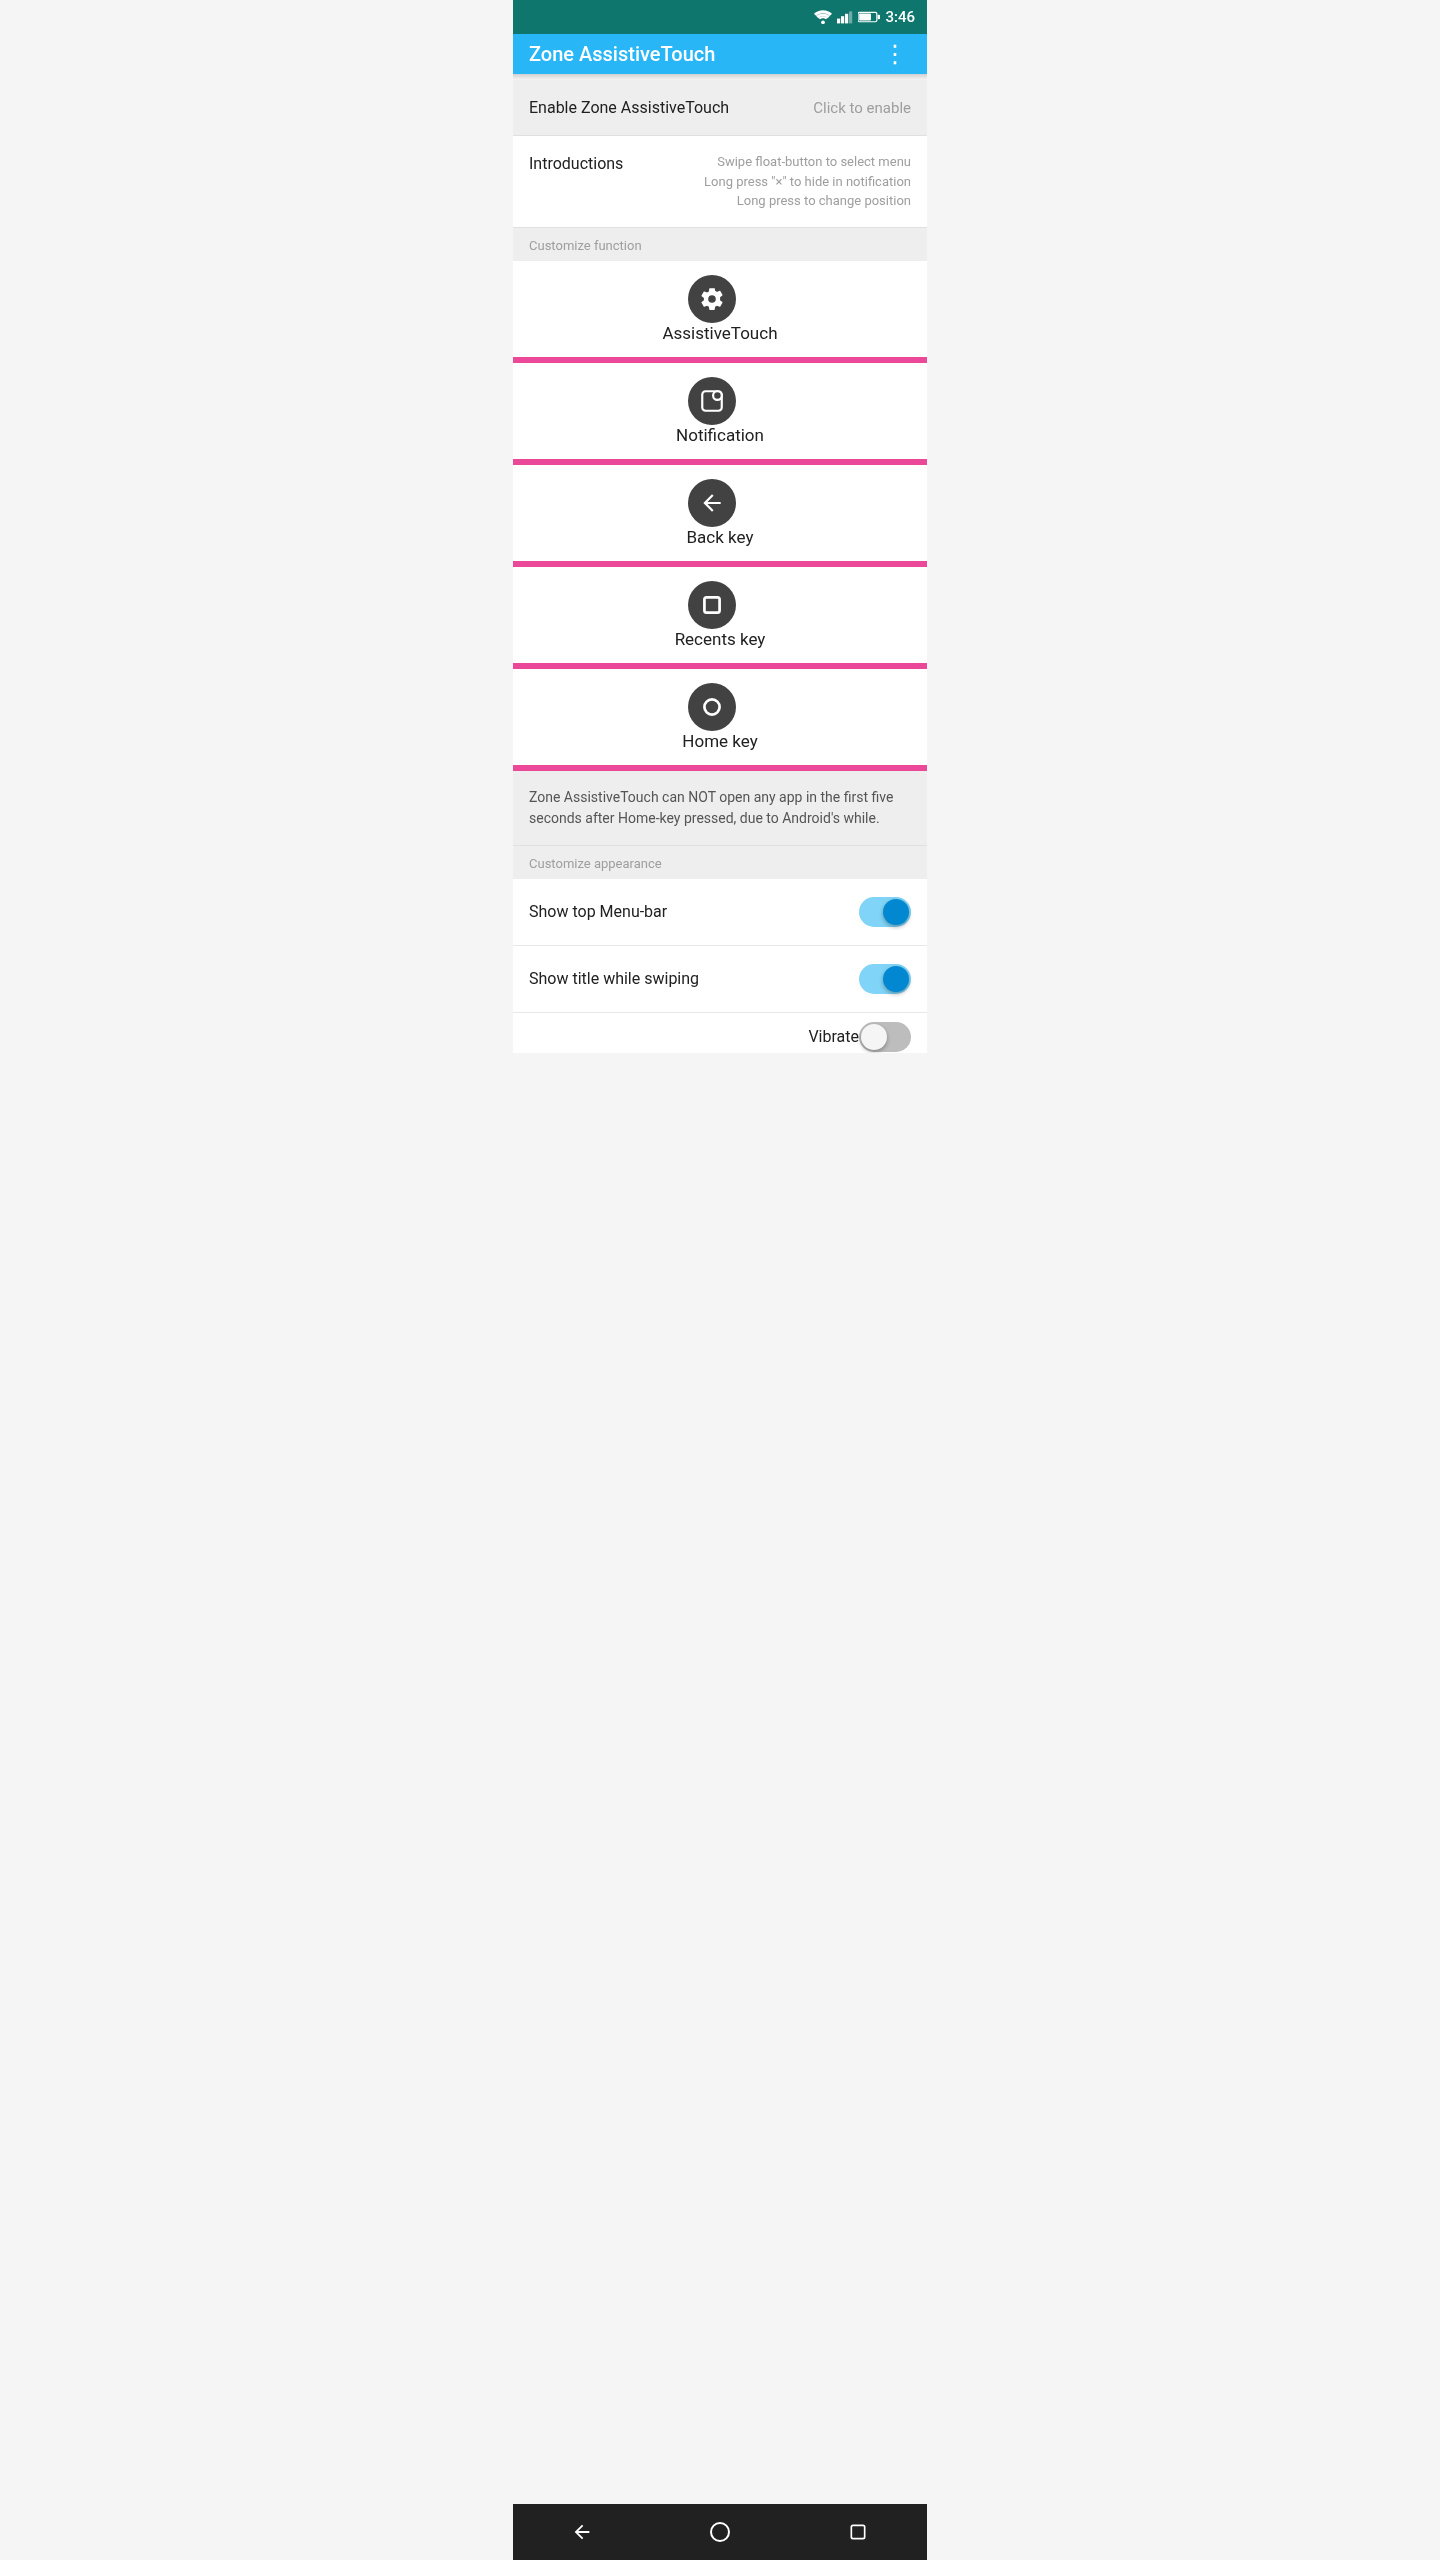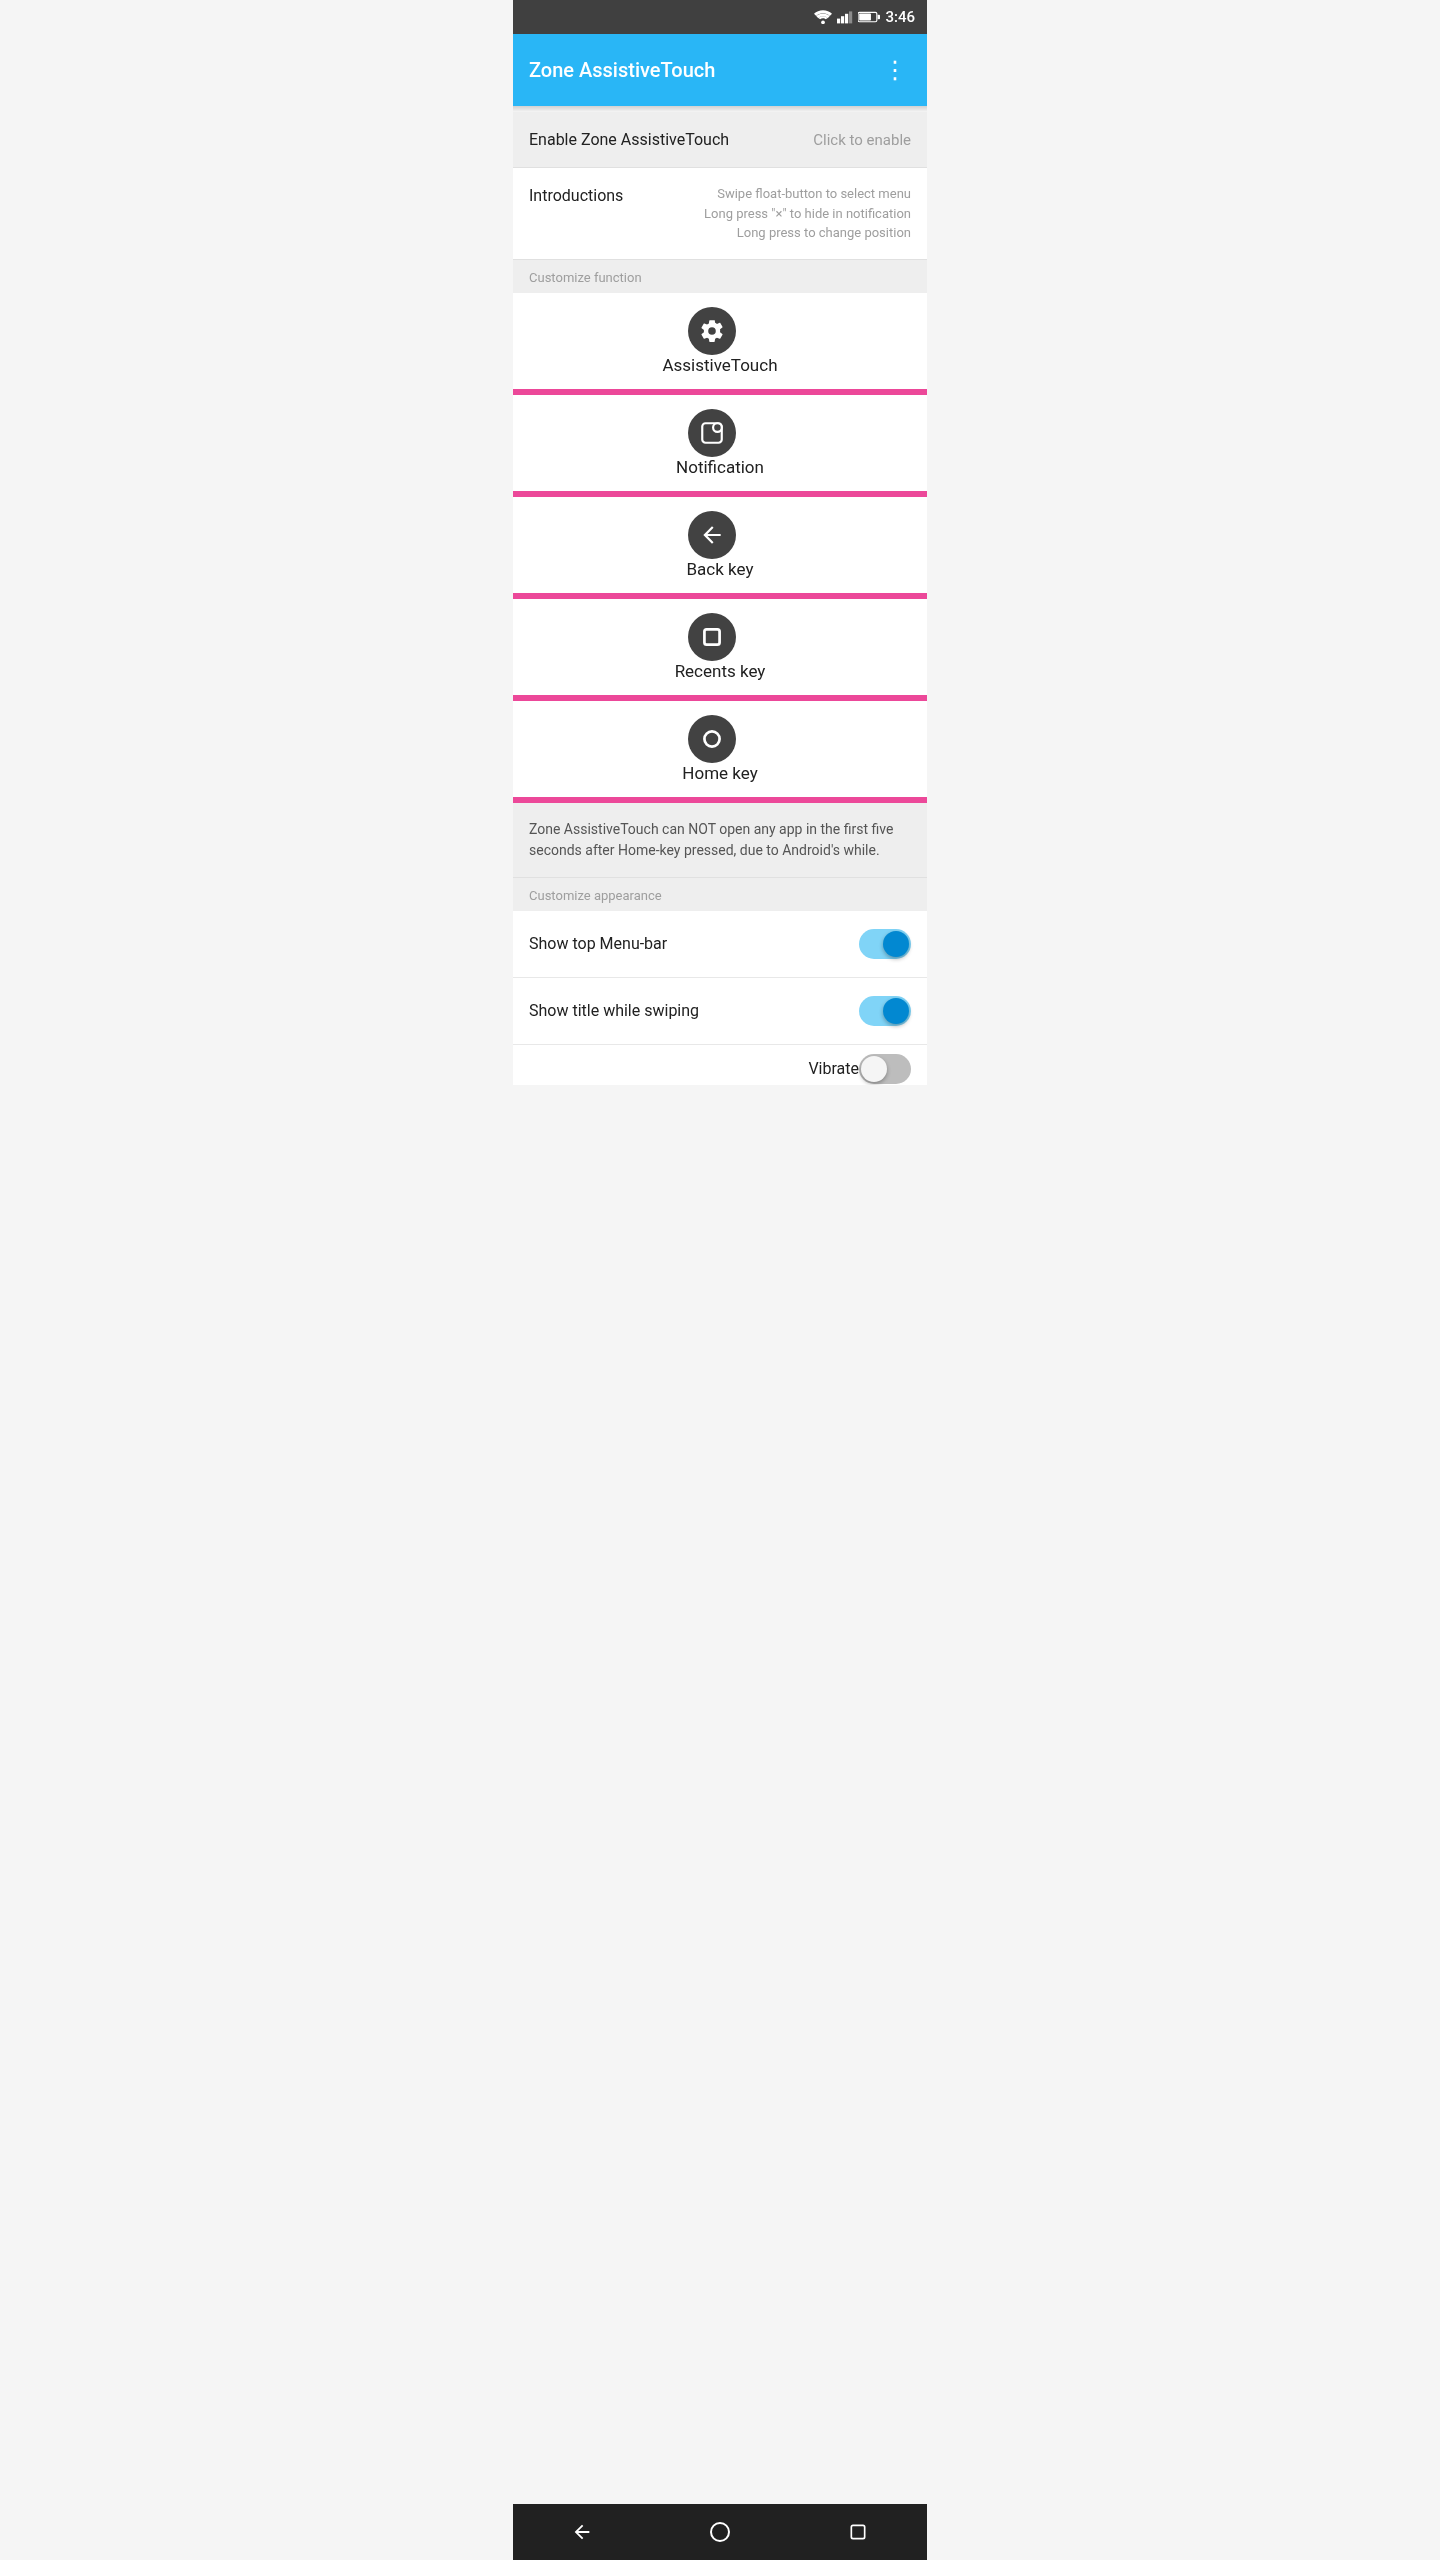--- a/index.html
+++ b/index.html
@@ -9,21 +9,21 @@
       font-family: 'Roboto', Arial, sans-serif;
       background: #f5f5f5;
       width: 414px;
       margin: 0 auto;
       position: relative;
       overflow-x: hidden;
     }
 
     
     .status-bar {
-      background: #404040;
+      background: #0f766e;
       color: white;
       display: flex;
       justify-content: flex-end;
       align-items: center;
       padding: 17px 12px;
       height: 29px;
       gap: 6px;
     }
     .status-icons {
       display: flex;
@@ -37,21 +37,21 @@
     }
 
     
     .app-bar {
       background: #29b6f6;
       color: white;
       display: flex;
       align-items: center;
       justify-content: space-between;
       padding: 0 16px;
-      height: 72px;
+      height: 40px;
     }
     .app-title {
       font-size: 20px;
       font-weight: 500;
       color: white;
     }
     .more-icon {
       color: white;
       font-size: 24px;
       cursor: pointer;

